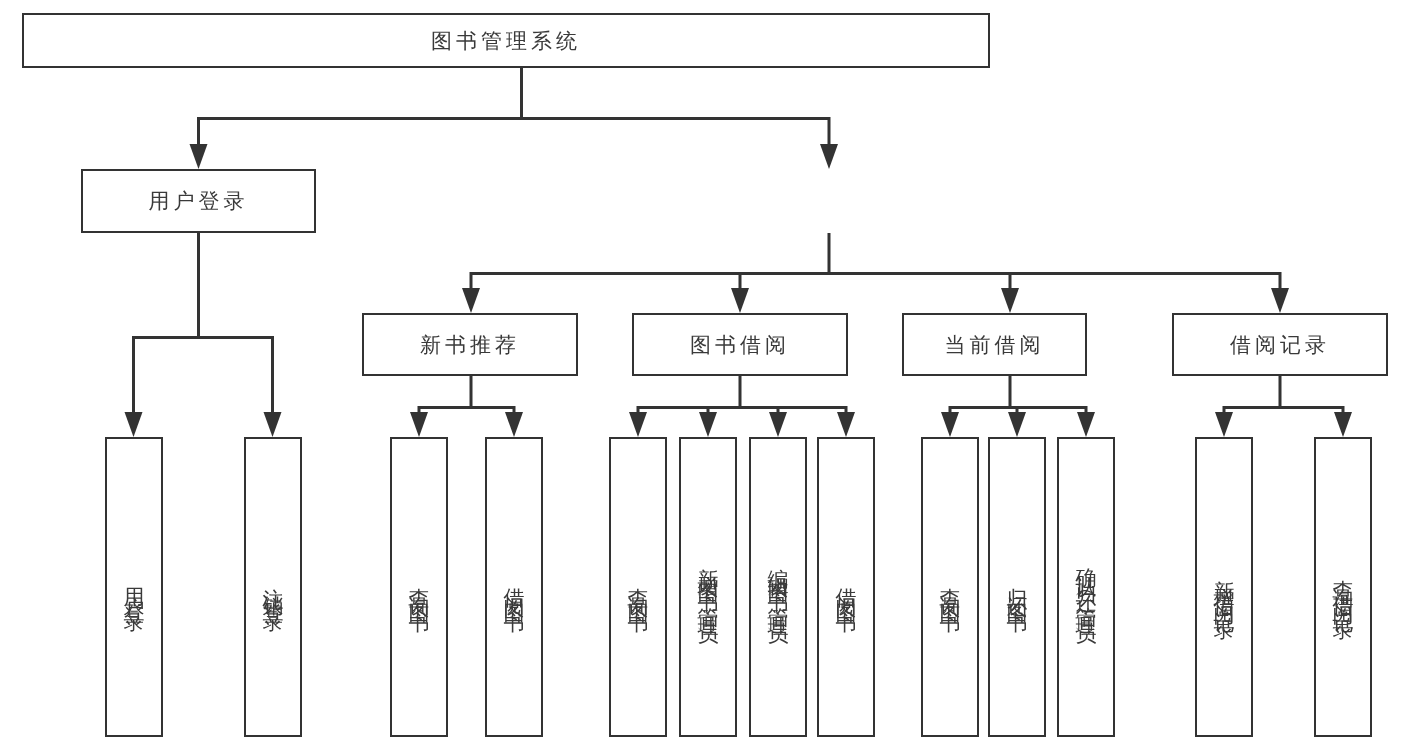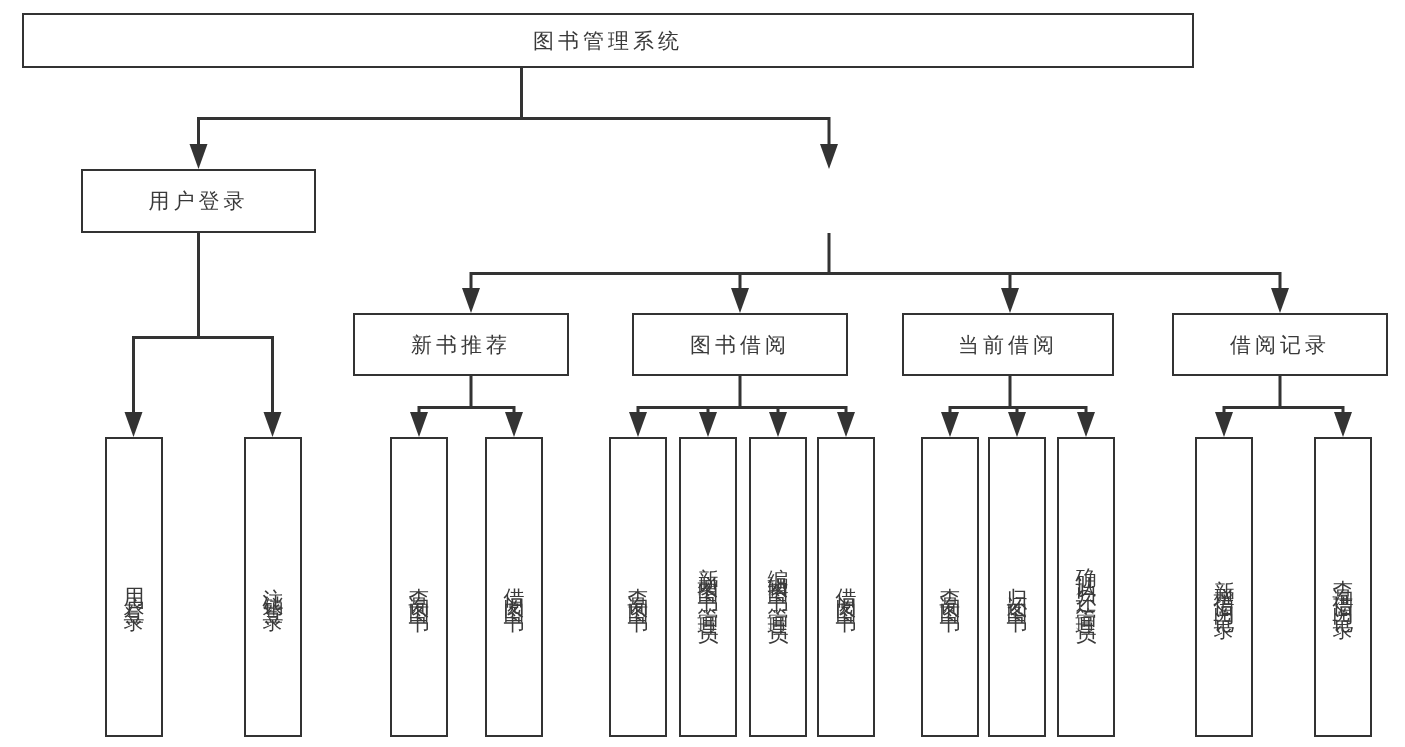--- a/index.html
+++ b/index.html
@@ -91,27 +91,27 @@
       <polygon points="1077,412 1095,412 1086,437"></polygon>
     </g>
 
     <g>
       <path d="M1280 376 V407.5 M1222.5 407.5 H1344.5 M1224 407.5 V414 M1343 407.5 V414"></path>
       <polygon points="1215,412 1233,412 1224,437"></polygon>
       <polygon points="1334,412 1352,412 1343,437"></polygon>
     </g>
   </svg>
 
-  <div class="node" style="left:22px;top:13px;width:1172px;height:55px;">图书管理系统</div>
+  <div class="node" style="left:22px;top:13px;width:968px;height:55px;">图书管理系统</div>
 
   <div class="node" style="left:81px;top:169px;width:235px;height:64px;">用户登录</div>
 
-  <div class="node" style="left:353px;top:313px;width:216px;height:63px;">新书推荐</div>
+  <div class="node" style="left:362px;top:313px;width:216px;height:63px;">新书推荐</div>
   <div class="node" style="left:632px;top:313px;width:216px;height:63px;">图书借阅</div>
-  <div class="node" style="left:902px;top:313px;width:212px;height:63px;">当前借阅</div>
+  <div class="node" style="left:902px;top:313px;width:185px;height:63px;">当前借阅</div>
   <div class="node" style="left:1172px;top:313px;width:216px;height:63px;">借阅记录</div>
 
   <div class="node v" style="left:105px;top:437px;width:58px;height:300px;">用户登录</div>
   <div class="node v" style="left:244px;top:437px;width:58px;height:300px;">注销登录</div>
 
   <div class="node v" style="left:390px;top:437px;width:58px;height:300px;">查询图书</div>
   <div class="node v" style="left:485px;top:437px;width:58px;height:300px;">借阅图书</div>
 
   <div class="node v" style="left:609px;top:437px;width:58px;height:300px;">查询图书</div>
   <div class="node v" style="left:679px;top:437px;width:58px;height:300px;">新增图书（管理员）</div>

